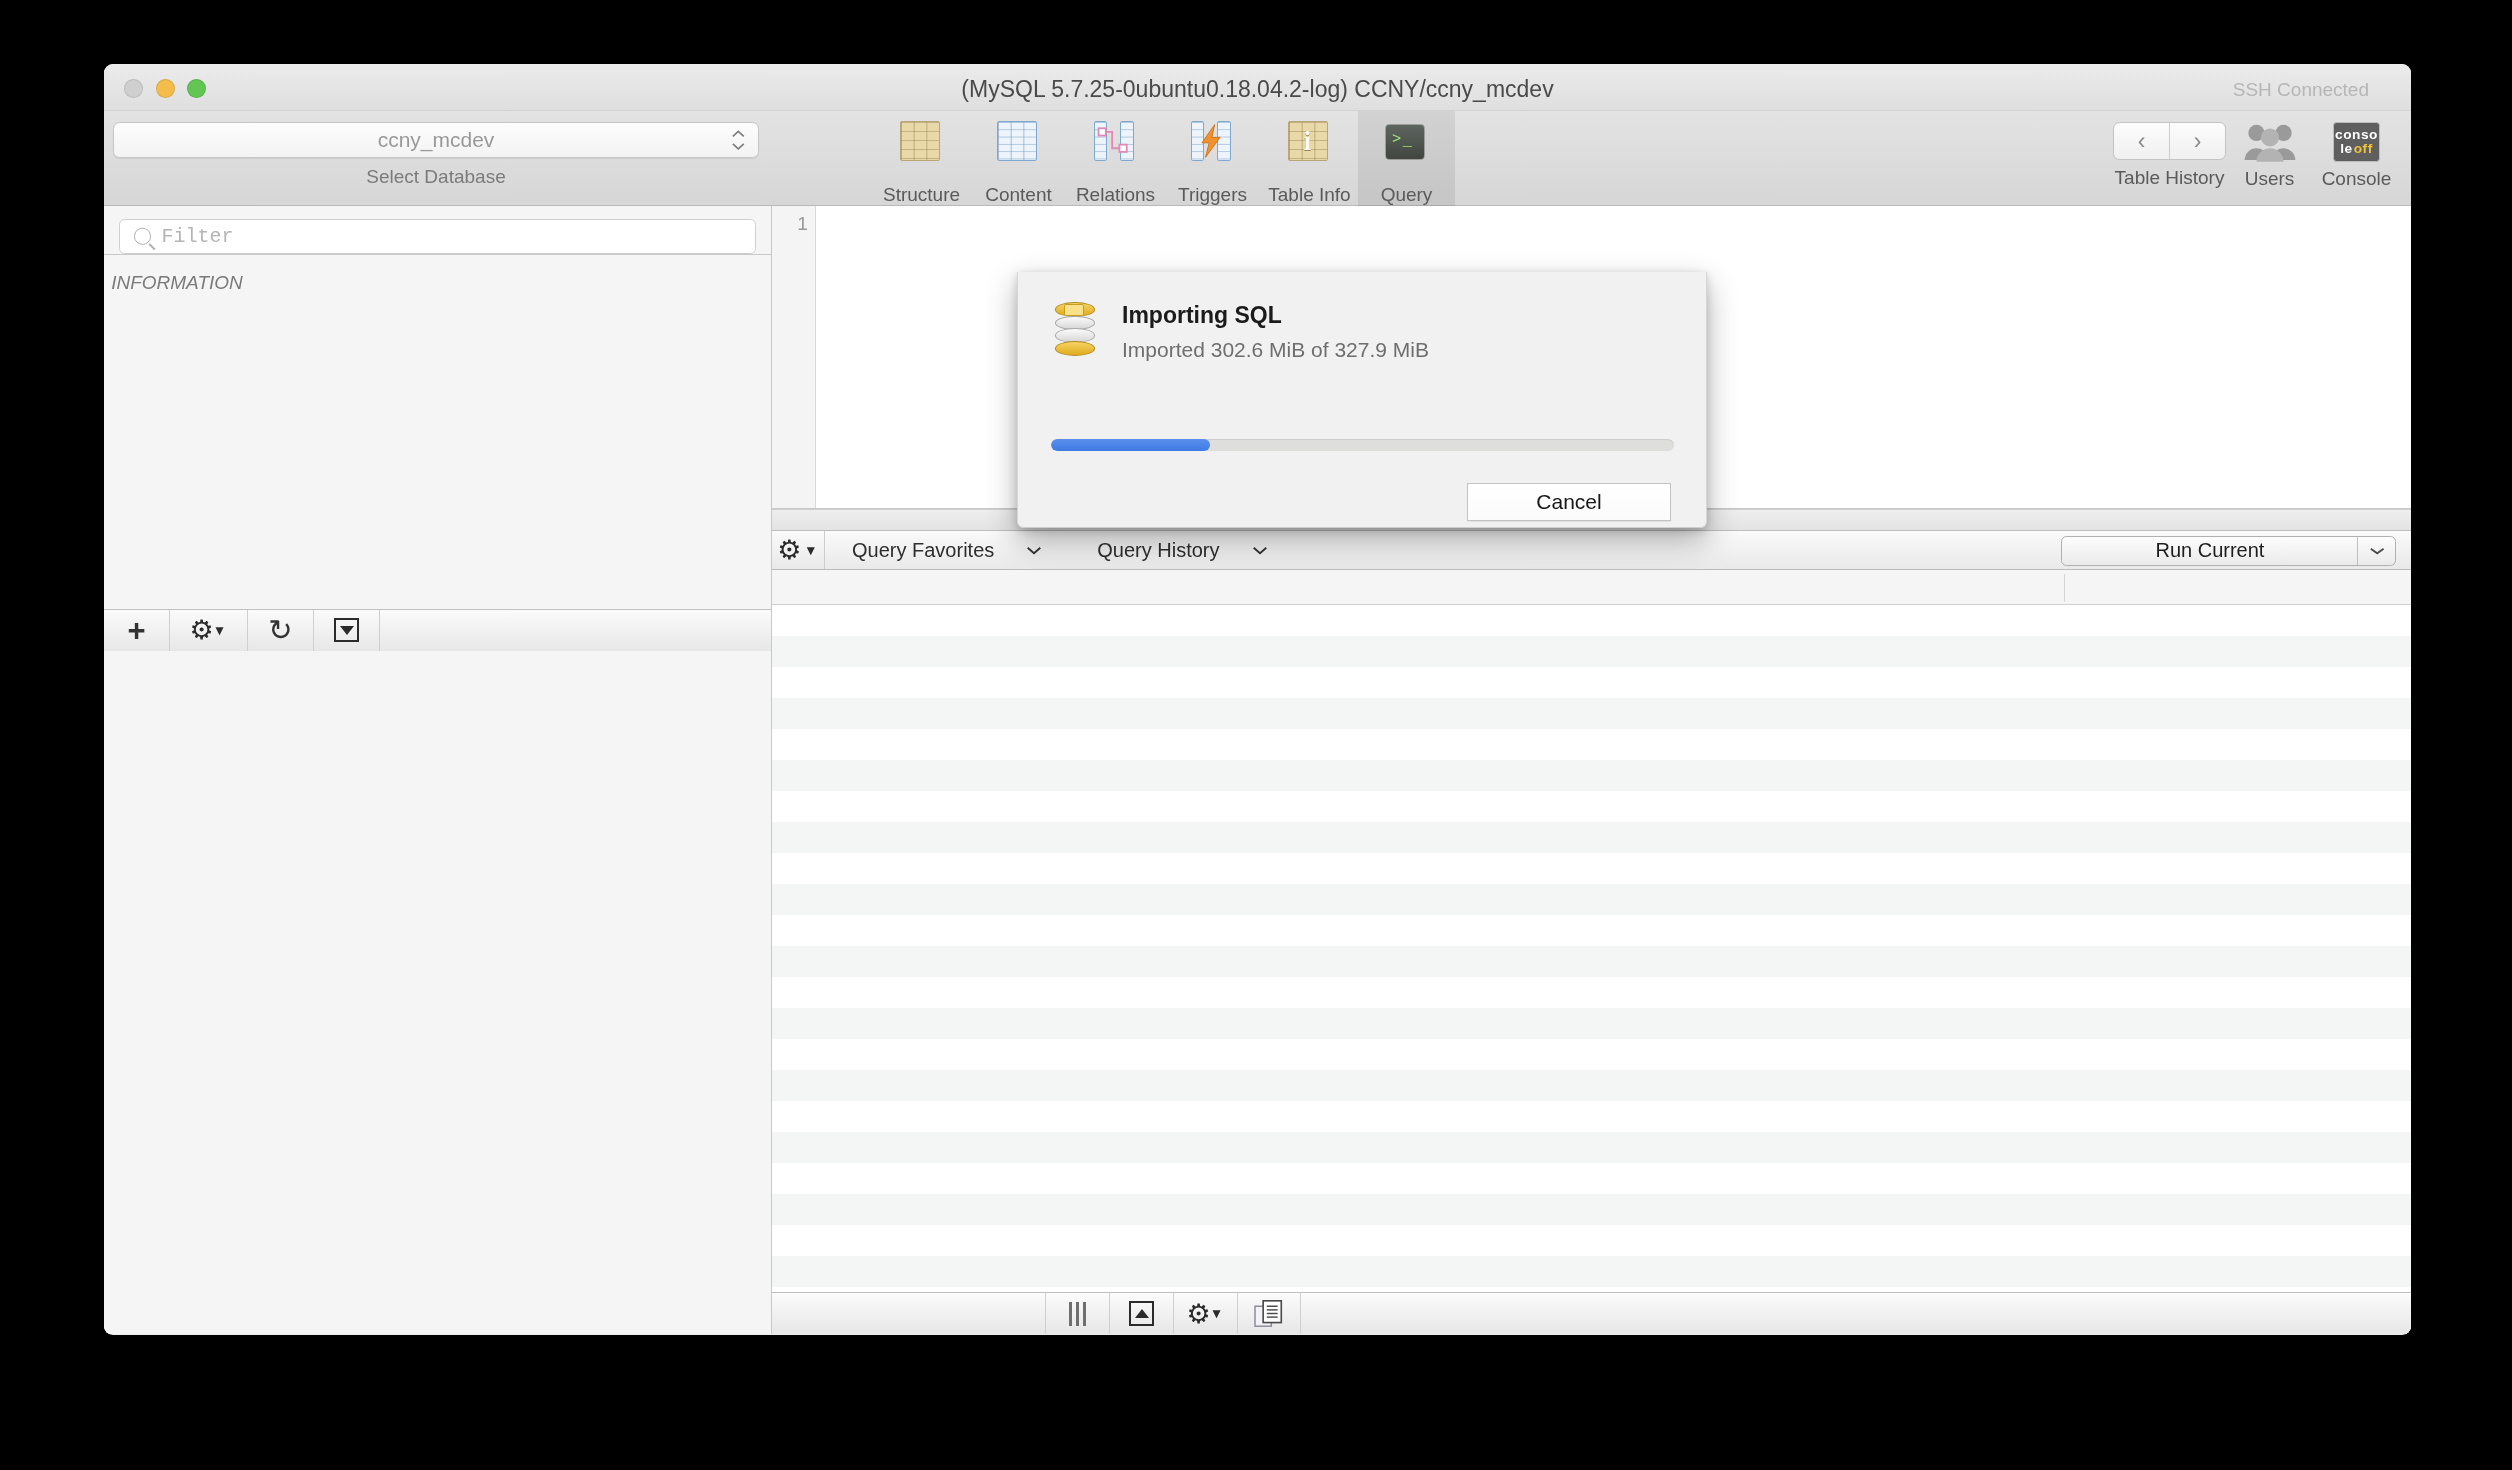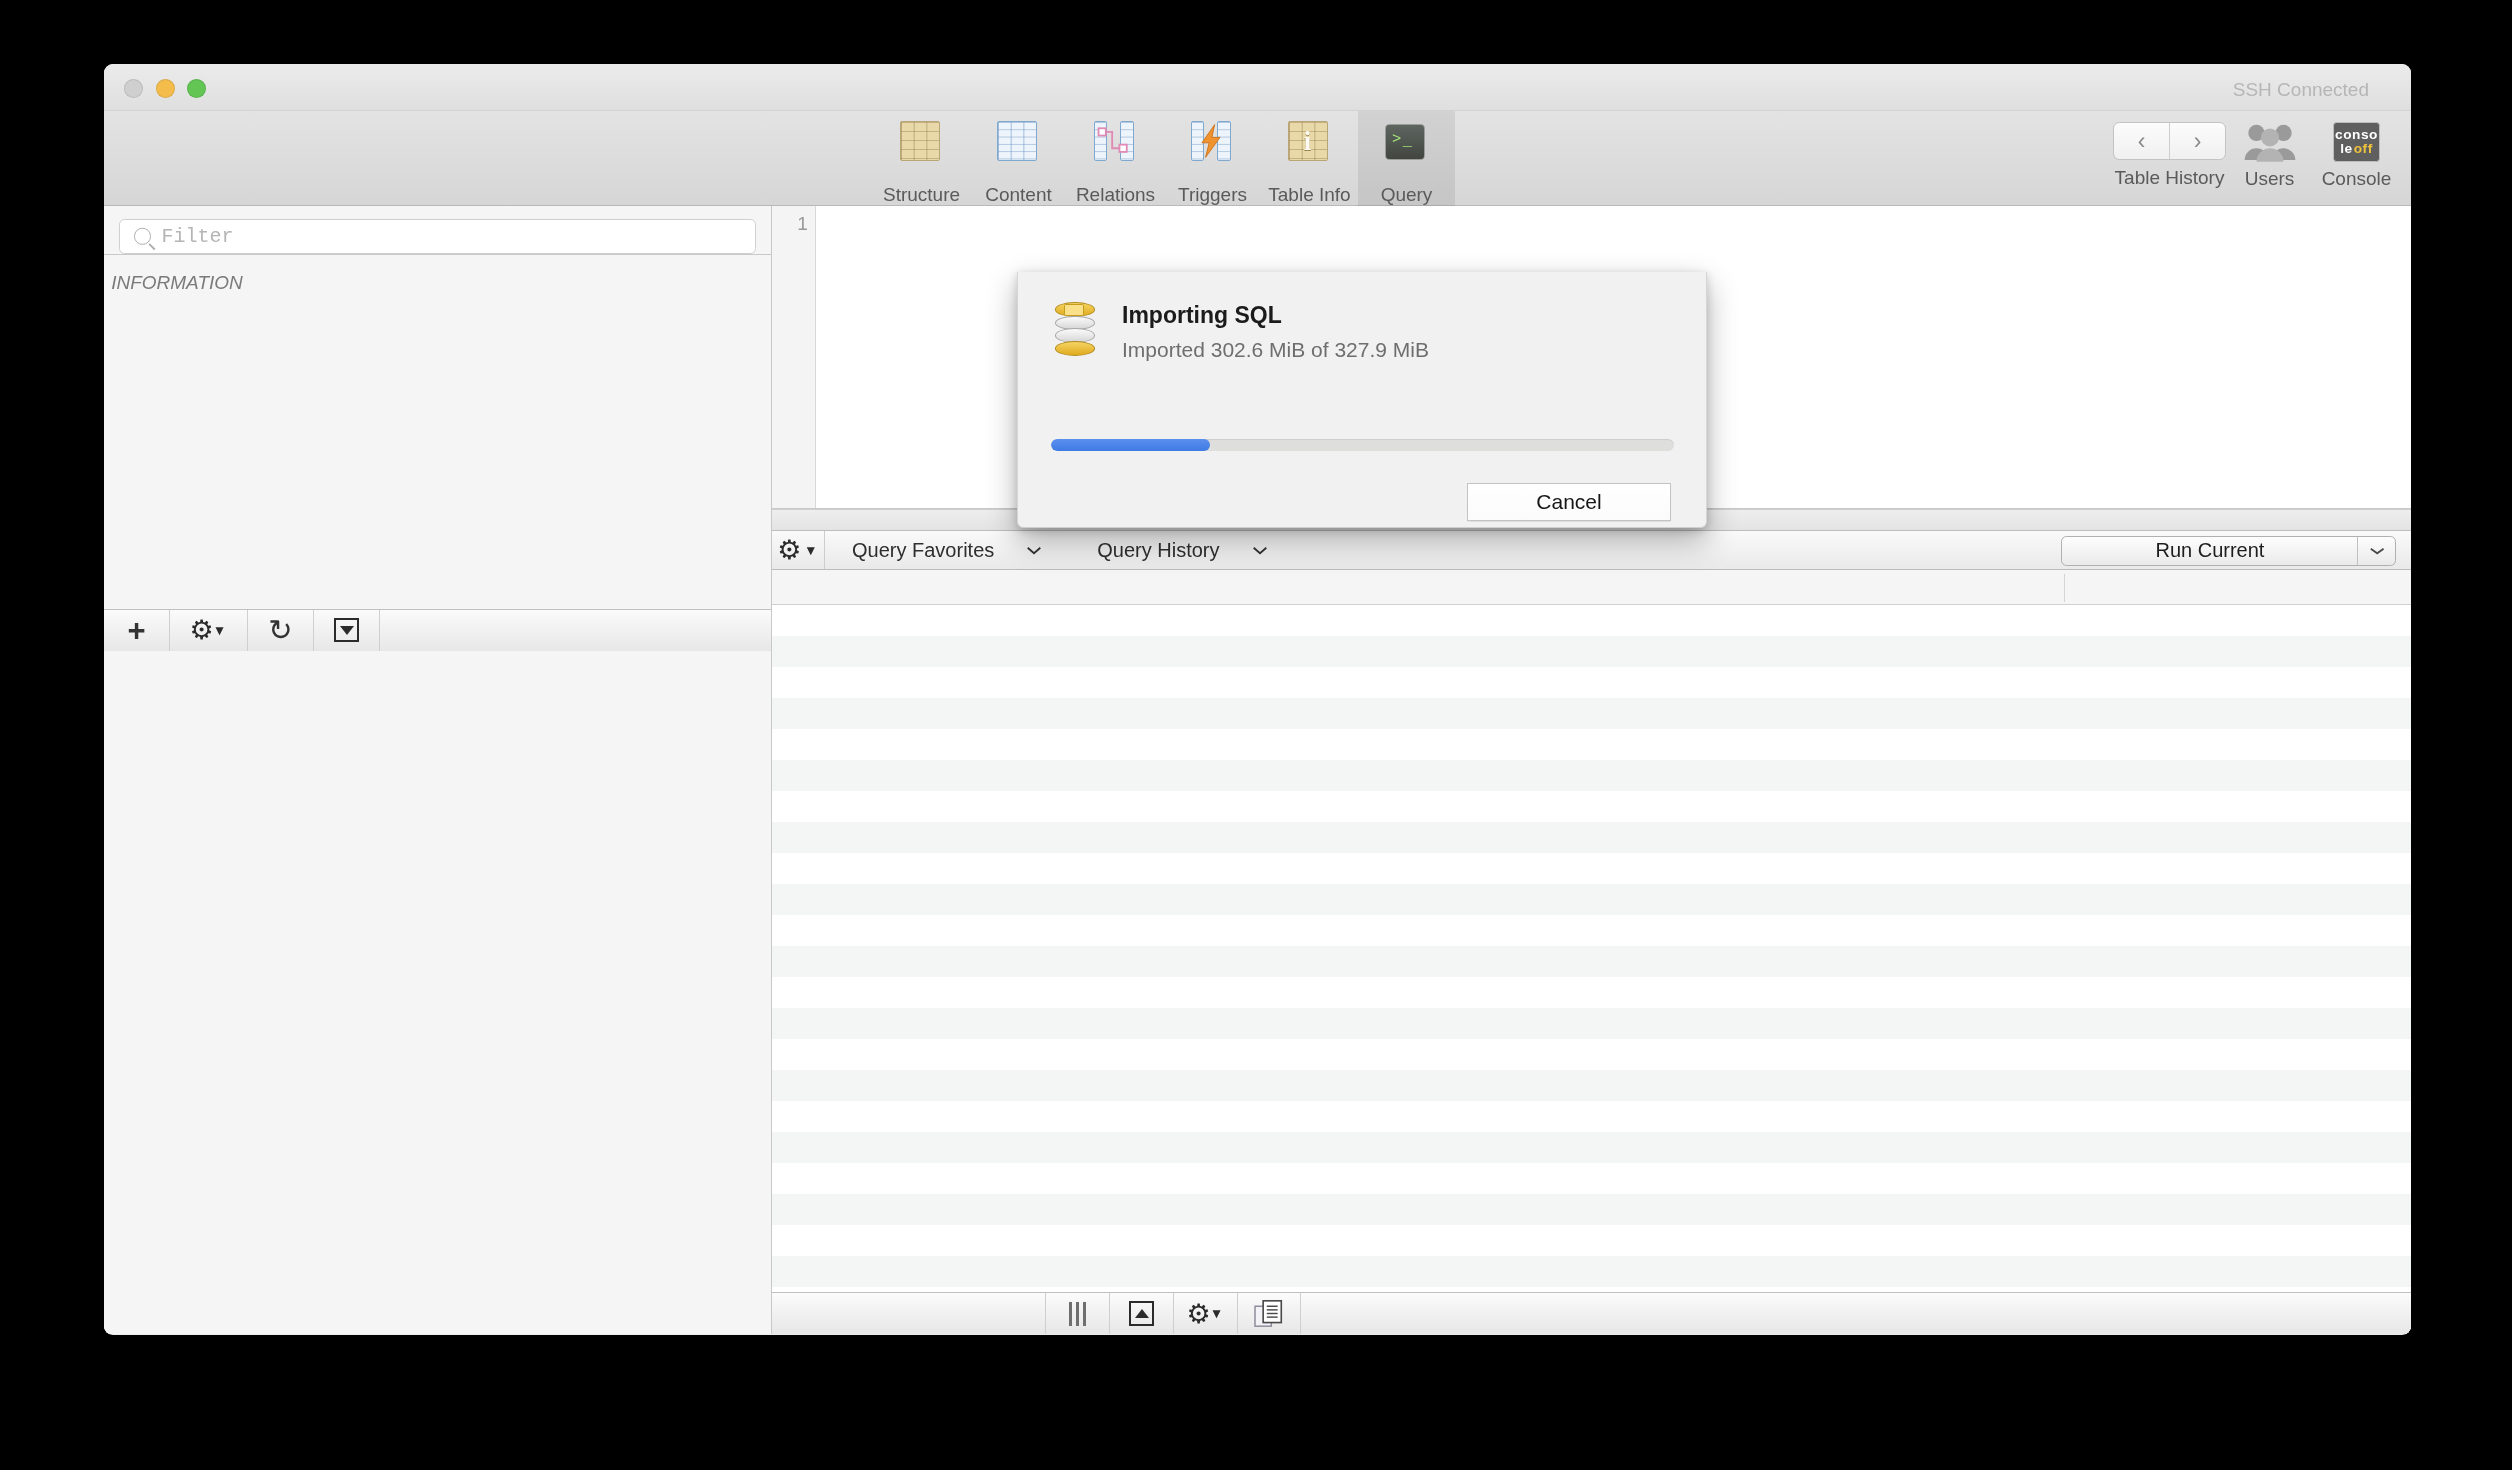--- a/index.html
+++ b/index.html
@@ -345,25 +345,40 @@
 <body>
 
 <div id="window">
 
   <div id="titlebar">
     <div class="lights">
       <div class="light close"></div>
       <div class="light min"></div>
       <div class="light max"></div>
     </div>
+    <div id="window-title">(MySQL 5.7.25-0ubuntu0.18.04.2-log) CCNY/ccny_mcdev</div>
     <div id="ssh-status">SSH Connected</div>
   </div>
 
   <div id="toolbar">
 
+    <div id="db-chooser-wrap">
+      <div id="db-chooser">
+        <span id="db-chooser-label">ccny_mcdev</span>
+        <span class="chev-updown">
+          <svg width="14.6" height="8.2" viewBox="0 0 16 9">
+              <path d="M2 7 L8 1.5 L14 7" fill="none" stroke="#7d7d7d" stroke-width="1.8"></path>
+            </svg>
+          <svg width="14.6" height="8.2" viewBox="0 0 16 9">
+              <path d="M2 2 L8 7.5 L14 2" fill="none" stroke="#7d7d7d" stroke-width="1.8"></path>
+            </svg>
+        </span>
+      </div>
+      <div id="db-sublabel">Select Database</div>
+    </div>
 
     <div id="tabs">
       <div class="tab">
         <div class="tab-icon">
           <div class="grid-tan"></div>
         </div>
         <div class="tab-label">Structure</div>
       </div>
       <div class="tab">
         <div class="tab-icon">

